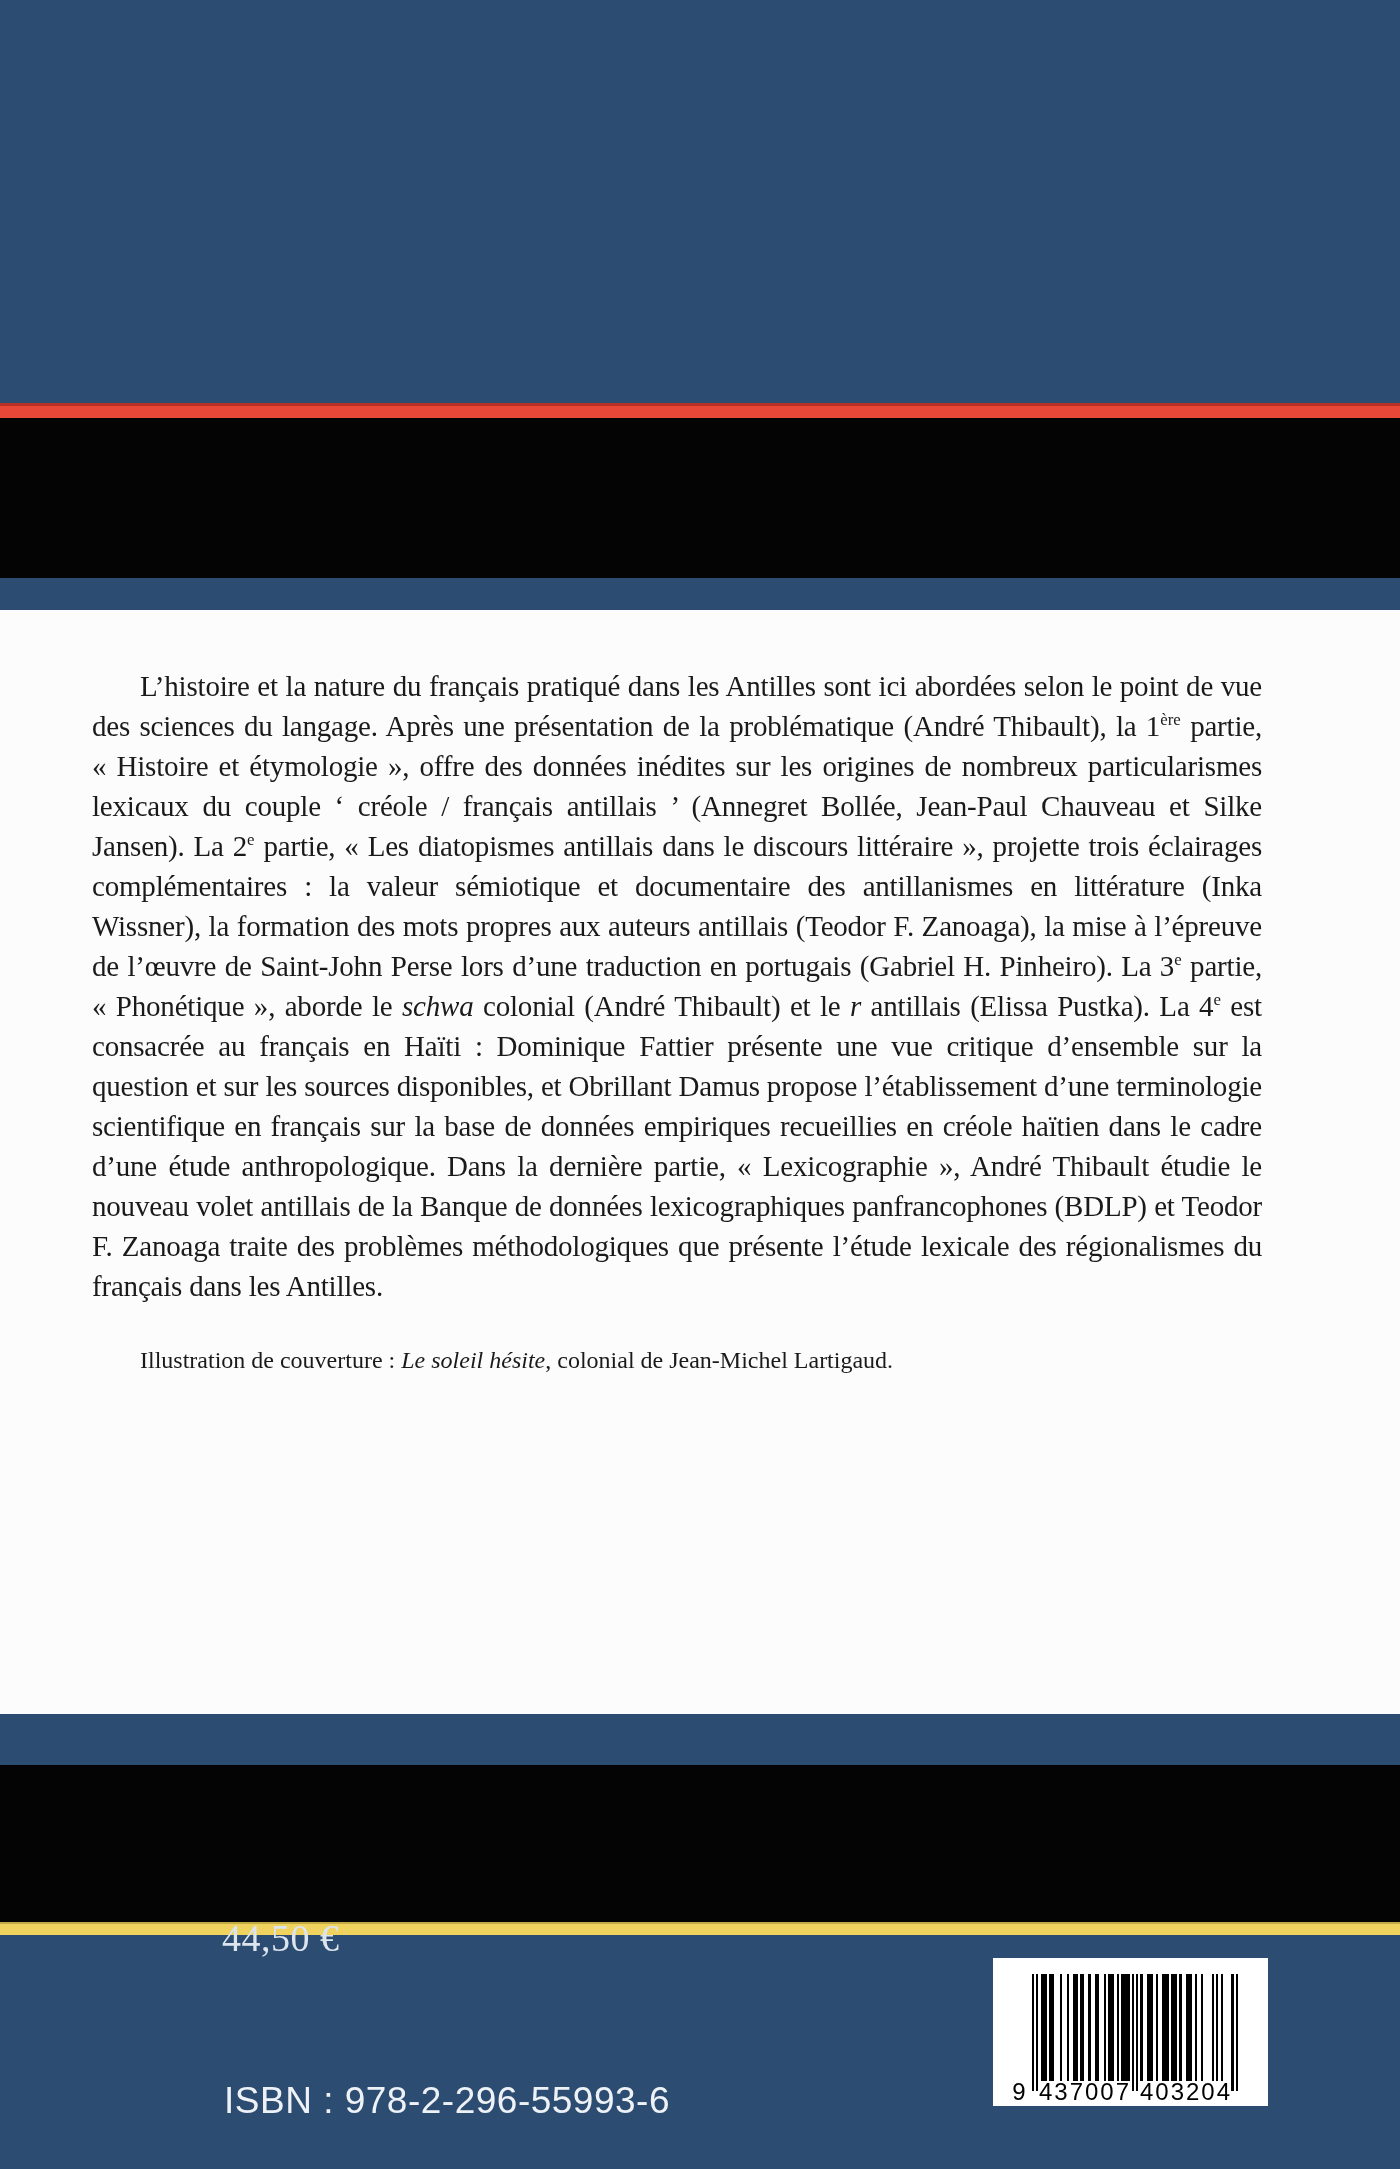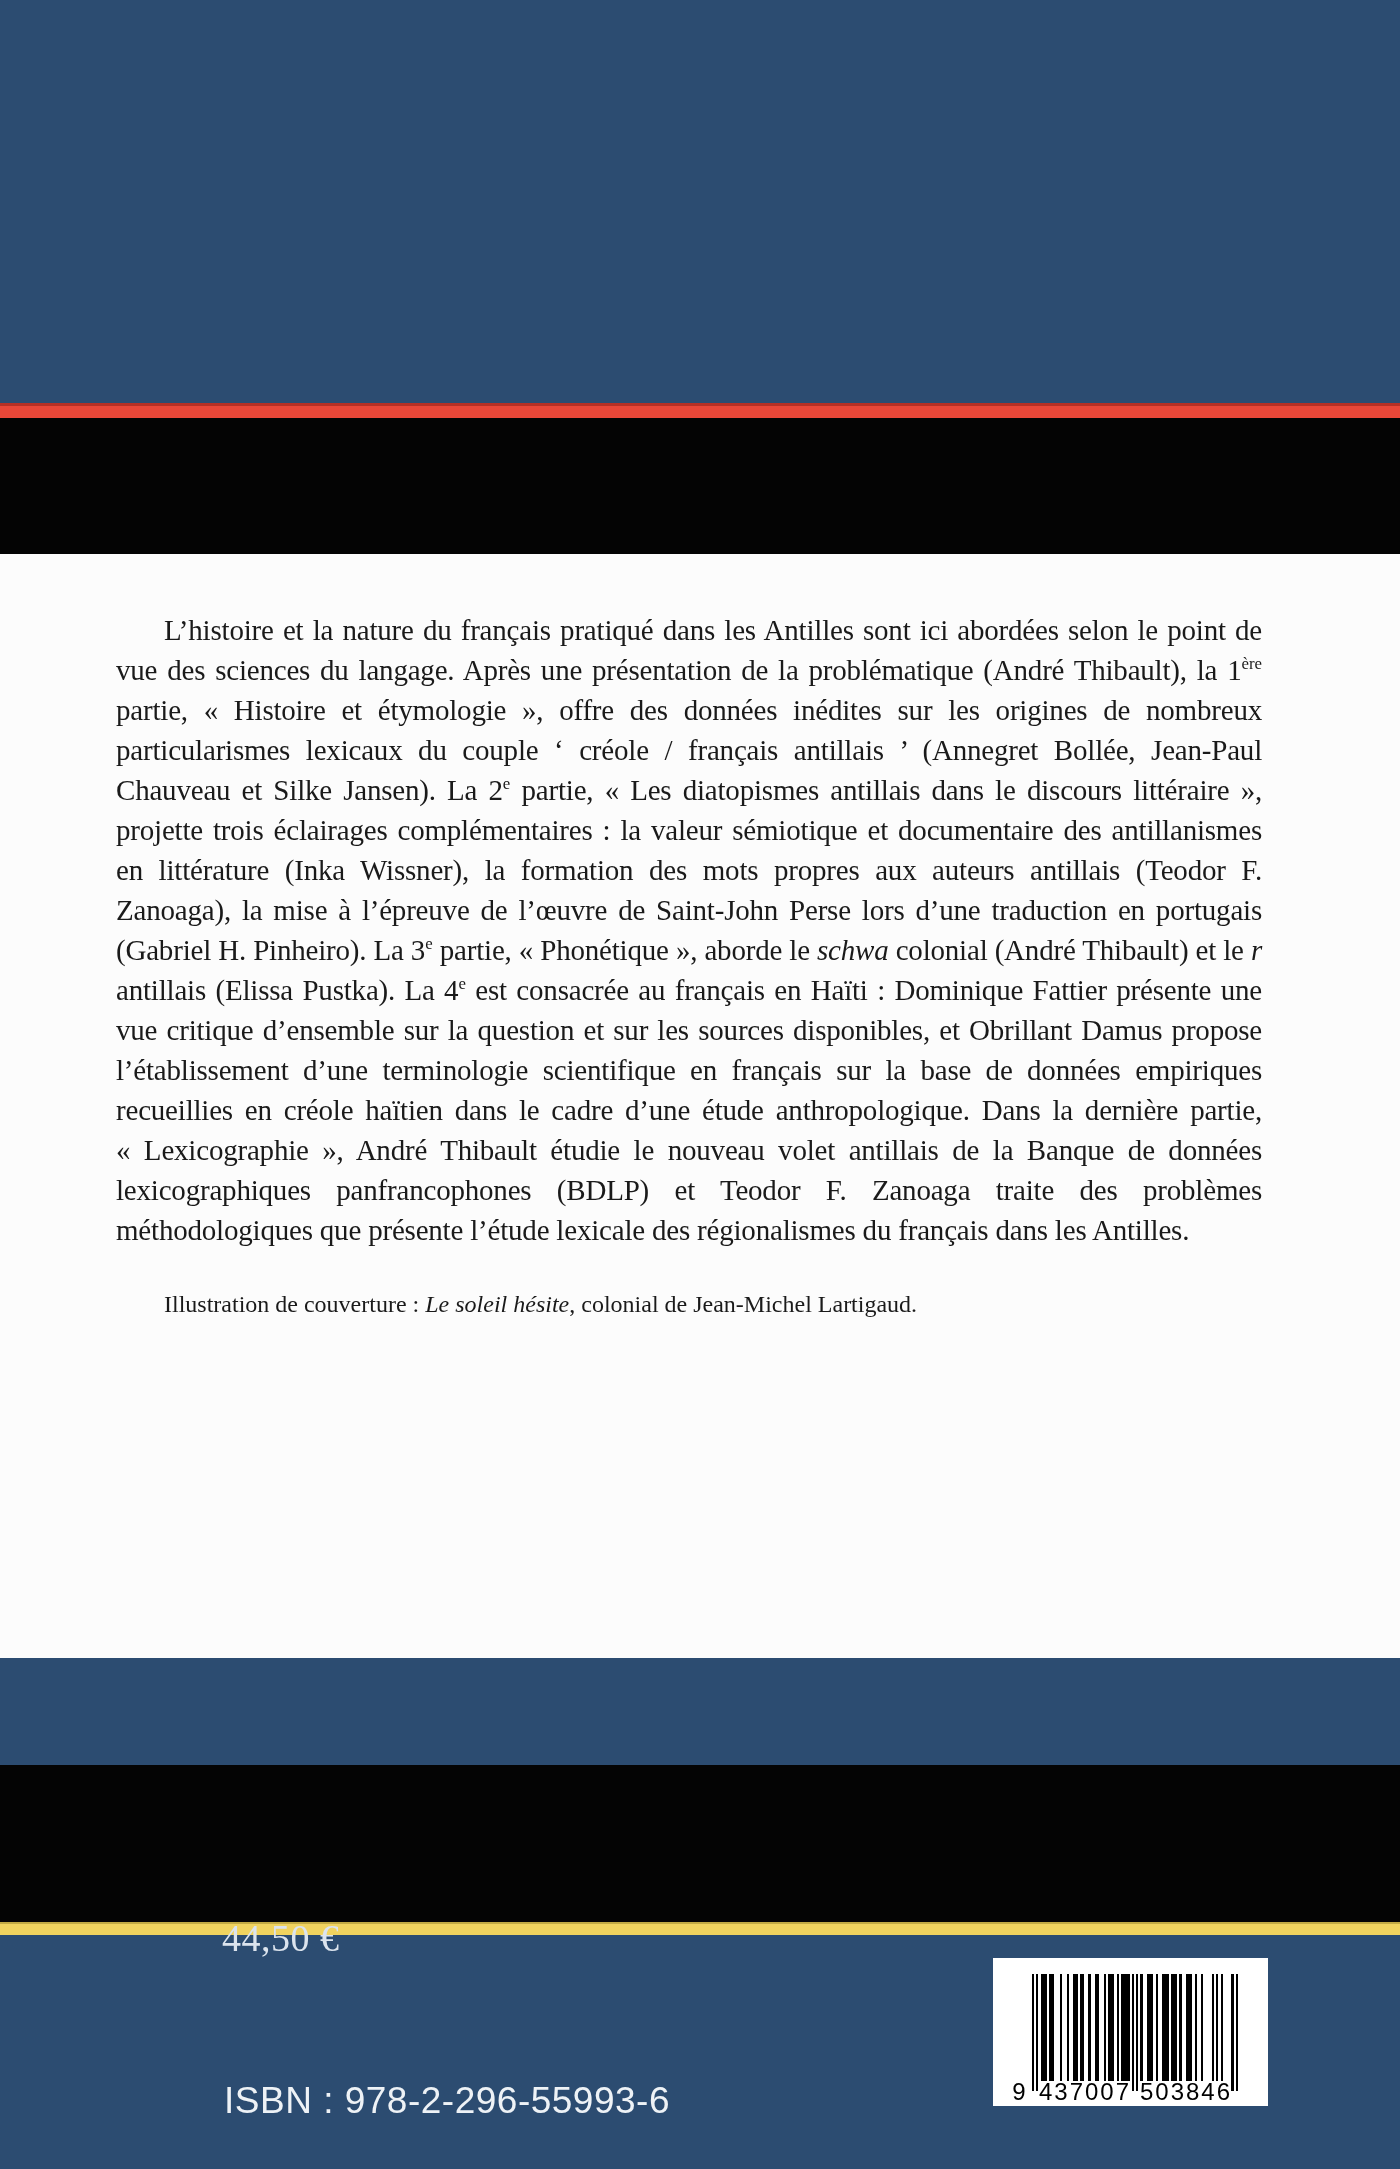--- a/index.html
+++ b/index.html
@@ -8,23 +8,23 @@
     width:1400px;height:2169px;
     background:var(--blue,#2c4c71);
     overflow:hidden;
     font-family:"Liberation Serif","DejaVu Serif",serif;
   }
   .panel{position:absolute;left:0;width:1400px;}
   .top-blue{top:0;height:403px;background:var(--blue,#2c4c71);}
   .red-stripe{top:403px;height:15px;background:var(--red,#e94738);box-shadow:inset 0 3px 0 rgba(120,20,15,.45);}
   .black-band-top{top:418px;height:160px;background:var(--black,#040404);}
   .paper{
-    top:554px;height:1104px;background:var(--paper,#fcfcfc);
+    top:610px;height:1104px;background:var(--paper,#fcfcfc);
     box-sizing:border-box;
-    padding:56px 138px 0 116px;
+    padding:56px 138px 0 92px;
     color:var(--ink,#1a1a1a);
   }
   .black-band-bottom{top:1765px;height:157px;background:var(--black,#040404);}
   .yellow-stripe{top:1922px;height:13px;background:var(--yellow,#f0d35f);box-shadow:inset 0 2px 0 rgba(110,95,20,.35);}
   .bottom-blue{top:1935px;height:234px;background:var(--blue,#2c4c71);}
 
   .paper p{margin:0;}
   .synopsis{
     font-size:29px;line-height:40px;
     text-align:justify;text-indent:48px;
@@ -126,16 +126,16 @@
         <div class="bar" style="left: 162.63px; width: 2.17px;"></div>
         <div class="bar" style="left: 169.14px; width: 2.17px;"></div>
         <div class="bar" style="left: 179.98px; width: 2.17px;"></div>
         <div class="bar" style="left: 184.32px; width: 2.17px;"></div>
         <div class="bar" style="left: 188.65px; width: 2.17px;"></div>
         <div class="bar tall" style="left: 199.49px; width: 2.17px;"></div>
         <div class="bar tall" style="left: 203.83px; width: 2.17px;"></div>
       </div>
     <div class="bc-digit bc-lead">9</div>
     <div class="bc-digit bc-left">437007</div>
-    <div class="bc-digit bc-right">503846</div>
+    <div class="bc-digit bc-right">403204</div>
   </div>
 
 </div>
 
 </body></html>

